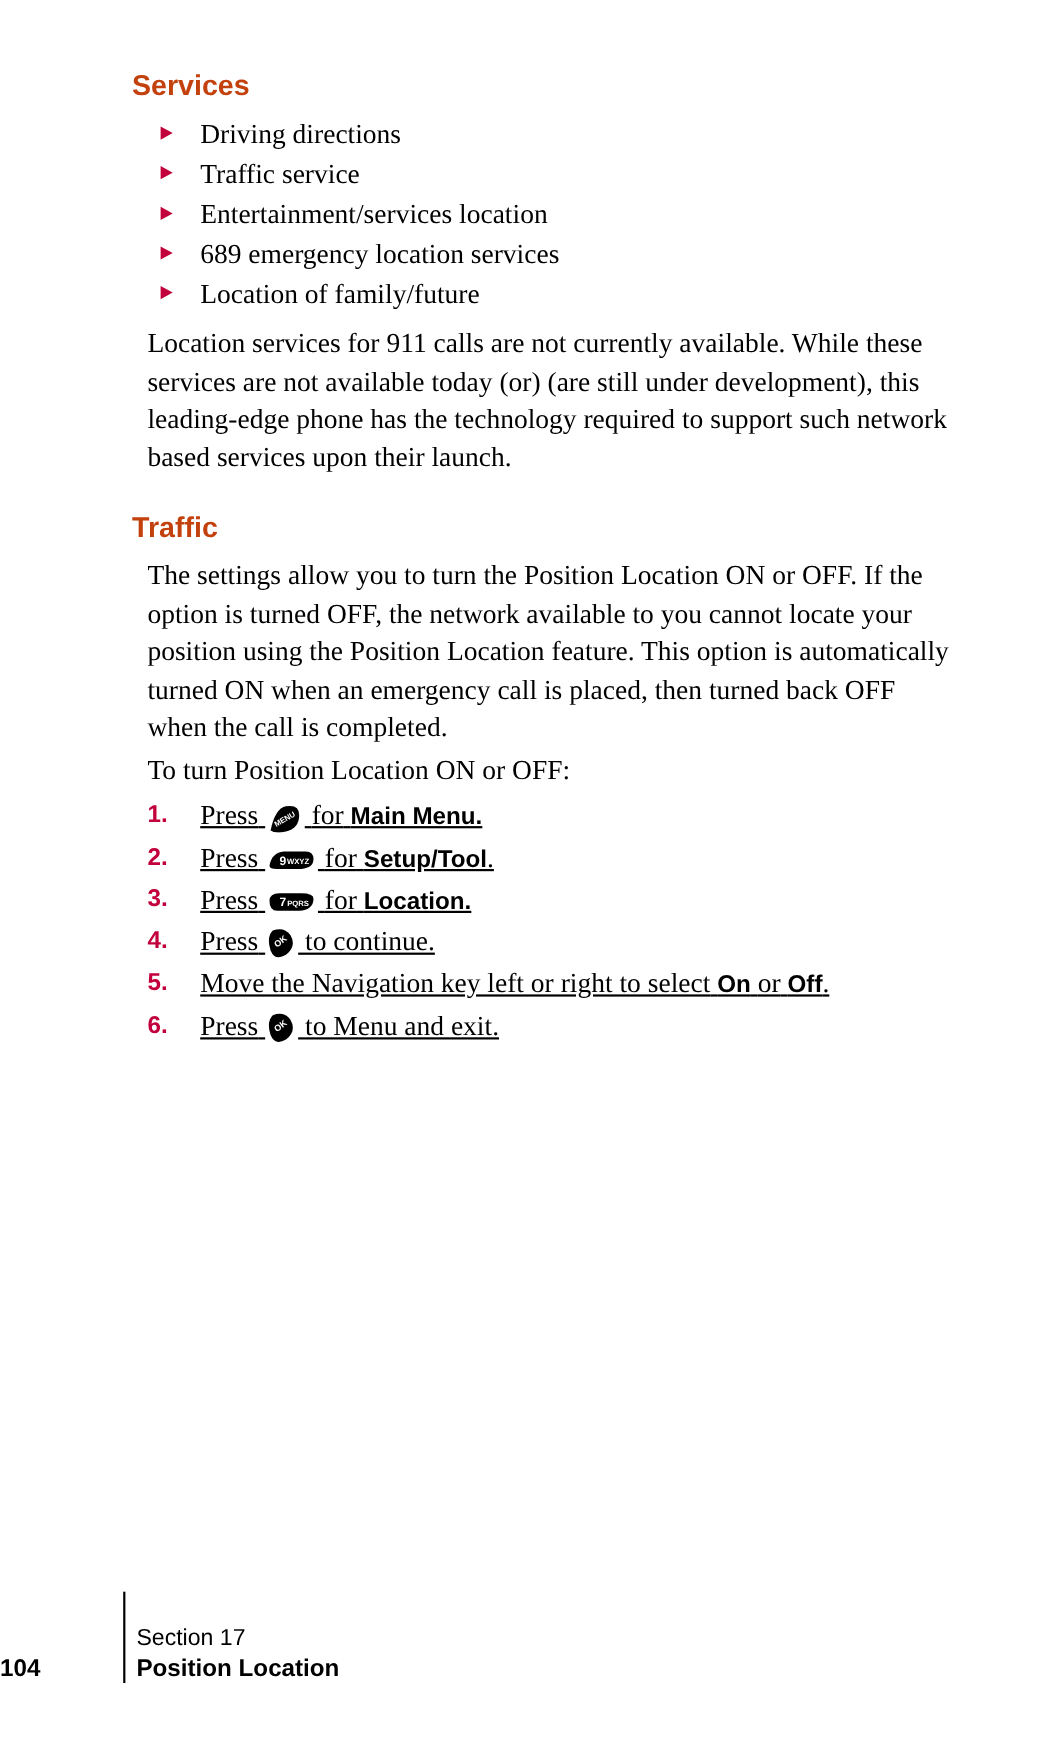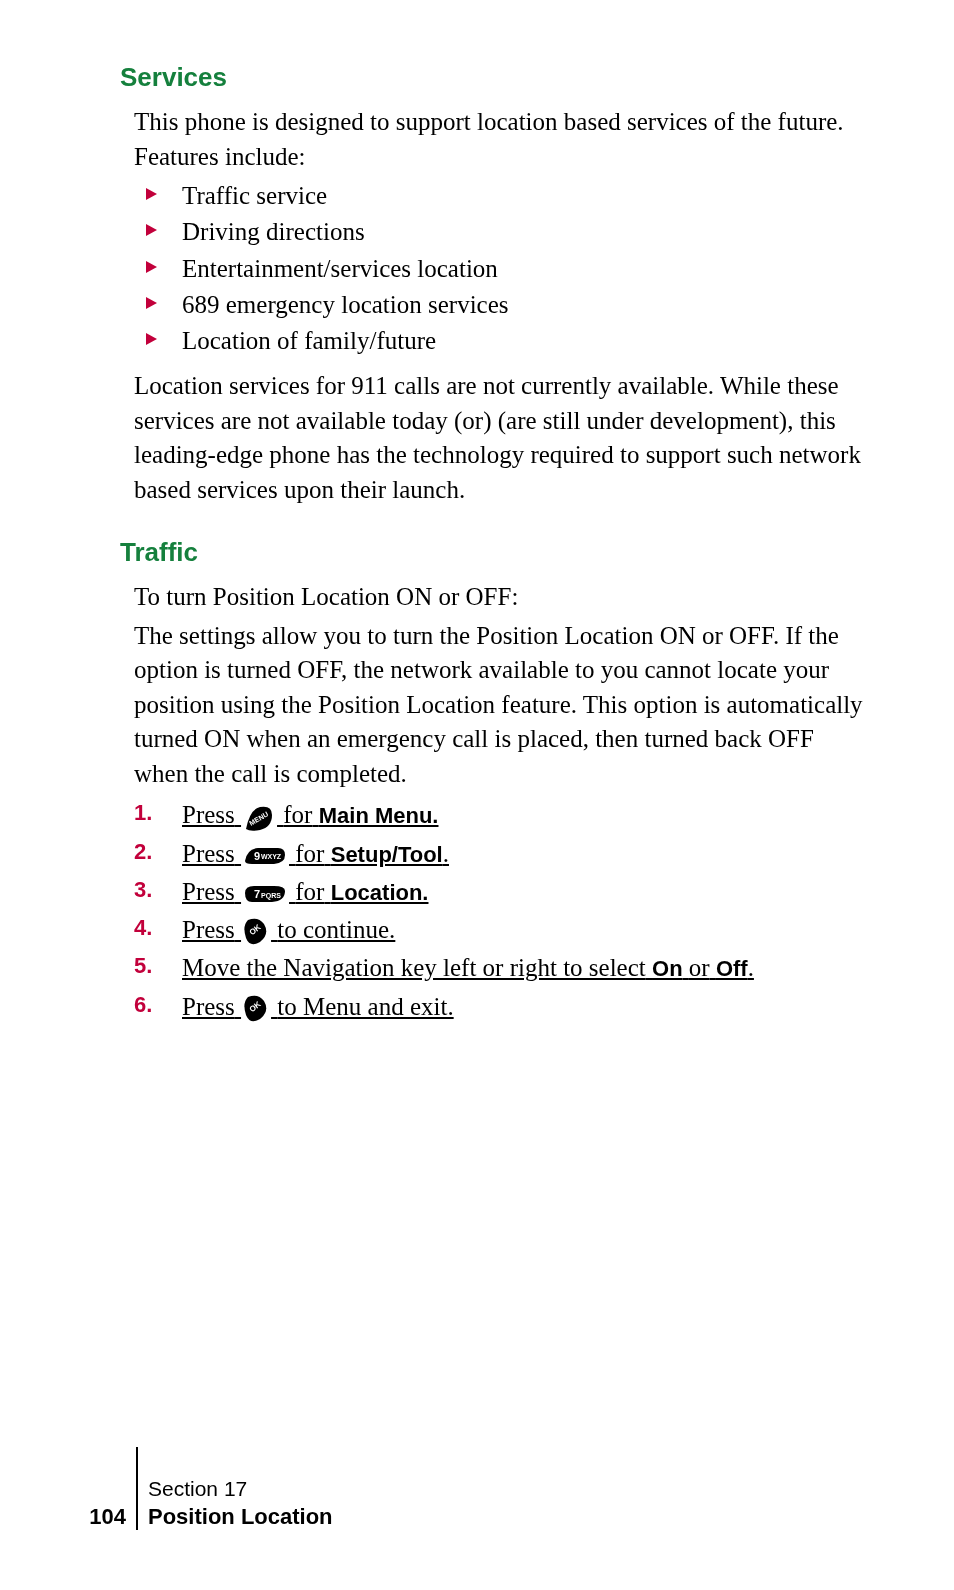--- a/index.html
+++ b/index.html
@@ -13,21 +13,21 @@
     width:954px;
     height:1590px;
     position:relative;
     box-sizing:border-box;
     padding:60px 90px 0 120px;
   }
   .heading{
     font-family:Arial, Helvetica, sans-serif;
     font-weight:bold;
     font-size:26px;
-    color:#15803d;
+    color:#c2410c;
     margin:2px 0 12px 0;
   }
   .body-text{
     font-size:25px;
     line-height:1.38;
     margin:0 0 4px 14px;
   }
   ul.triangle{
     list-style:none;
     padding:0;
@@ -92,22 +92,21 @@
     position:absolute;
     left:0;
     bottom:60px;
     display:flex;
     align-items:flex-end;
     font-family:Arial, Helvetica, sans-serif;
   }
   .pg-num{
     font-weight:bold;
     font-size:22px;
-    width:136px;
-    text-align:right;
+    width:112px;
     padding-right:10px;
     box-sizing:border-box;
   }
   .footer-block{
     border-left:2px solid #000;
     padding-left:10px;
     line-height:1.25;
   }
   .foot-section{
     font-size:21px;
@@ -121,35 +120,34 @@
     margin-bottom:30px;
   }
 </style>
 </head>
 <body>
 
 <div class="page">
 
   <div class="section">
     <div class="heading">Services</div>
-    <p class="body-text">This phone is designed to support location based services of the future. Features include:</p>
     <ul class="triangle">
+      <li>Driving directions</li>
       <li>Traffic service</li>
-      <li>Driving directions</li>
       <li>Entertainment/services location</li>
       <li>689 emergency location services</li>
       <li>Location of family/future</li>
     </ul>
     <p class="body-text">Location services for 911 calls are not currently available. While these services are not available today (or) (are still under development), this leading-edge phone has the technology required to support such network based services upon their launch.</p>
   </div>
 
   <div class="section">
     <div class="heading">Traffic</div>
+    <p class="body-text">The settings allow you to turn the Position Location ON or OFF. If the option is turned OFF, the network available to you cannot locate your position using the Position Location feature. This option is automatically turned ON when an emergency call is placed, then turned back OFF when the call is completed.</p>
     <p class="body-text">To turn Position Location ON or OFF:</p>
-    <p class="body-text">The settings allow you to turn the Position Location ON or OFF. If the option is turned OFF, the network available to you cannot locate your position using the Position Location feature. This option is automatically turned ON when an emergency call is placed, then turned back OFF when the call is completed.</p>
 
     <ol class="steps">
 
       <li>
         <span>Press</span>
         <span class="key" title="MENU">
           <svg width="30" height="26" viewBox="0 0 30 26">
               <path d="M2 24 Q 6 4 16 2 Q 28 0 28 10 Q 28 22 16 25 Q 6 27 2 24 Z" fill="#000"></path>
               <text x="15" y="16" font-size="7" fill="#fff" text-anchor="middle" transform="rotate(-30 15 14)" font-family="Arial" font-weight="bold">MENU</text>
             </svg>

